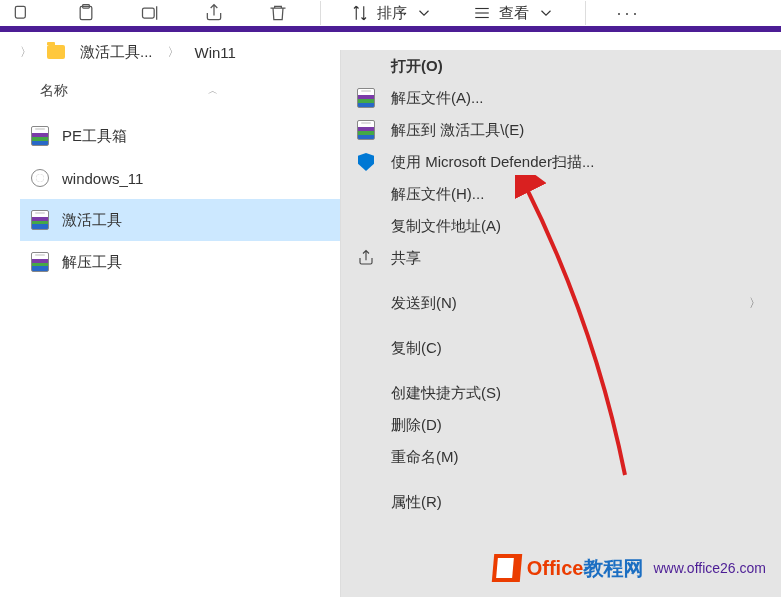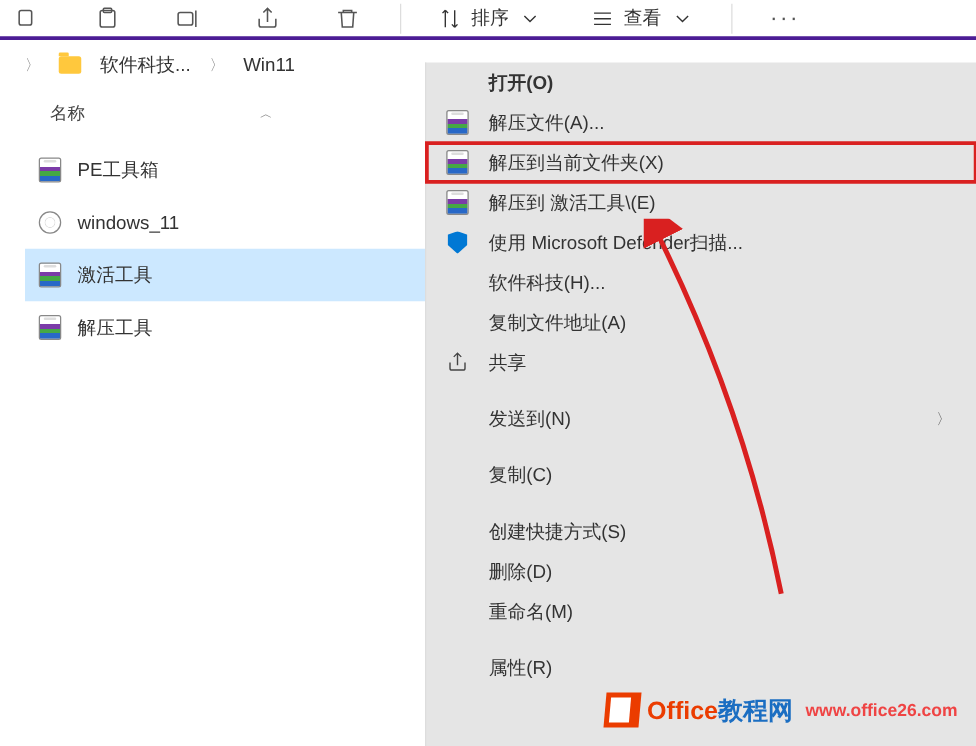--- a/index.html
+++ b/index.html
@@ -1,18 +1,18 @@
 <!DOCTYPE html>
 <html><head>
   <meta charset="utf-8">
   <style>
     * { margin: 0; padding: 0; box-sizing: border-box; font-family: "Microsoft YaHei", "Segoe UI", sans-serif; }
     body { width: 781px; height: 597px; background: #fff; overflow: hidden; position: relative; }
 
-    .toolbar { height: 32px; display: flex; align-items: center; padding: 0 10px; gap: 40px; border-bottom: 3px solid #4c1d95; }
+    .toolbar { height: 32px; display: flex; align-items: center; padding: 0 10px; gap: 40px; border-bottom: 6px solid #4c1d95; }
     .toolbar-btn { width: 24px; height: 24px; display: flex; align-items: center; justify-content: center; cursor: pointer; color: #555; }
     .toolbar-btn svg { width: 20px; height: 20px; stroke: #555; fill: none; stroke-width: 1.5; }
     .toolbar-sep { width: 1px; height: 24px; background: #ddd; margin: 0 -10px; }
     .toolbar-text-btn { display: flex; align-items: center; gap: 8px; font-size: 15px; color: #333; cursor: pointer; }
     .toolbar-text-btn svg { width: 18px; height: 18px; stroke: #333; fill: none; stroke-width: 1.5; }
     .chevron { width: 12px; height: 12px; }
 
     .breadcrumb { height: 40px; display: flex; align-items: center; padding: 0 20px; gap: 15px; font-size: 15px; color: #333; }
     .breadcrumb .folder-icon { width: 18px; height: 14px; background: #ffc83d; border-radius: 2px; position: relative; }
     .breadcrumb .folder-icon::before { content: ""; position: absolute; top: -3px; left: 0; width: 8px; height: 3px; background: #ffc83d; border-radius: 1px 1px 0 0; }
@@ -42,21 +42,21 @@
     .share-icon svg { width: 18px; height: 18px; stroke: #444; fill: none; stroke-width: 1.5; }
 
     .red-arrow { position: absolute; top: 175px; left: 515px; pointer-events: none; z-index: 10; }
 
     .watermark { position: absolute; bottom: 15px; right: 15px; display: flex; align-items: center; gap: 6px; font-size: 20px; font-weight: bold; z-index: 20; margin-left: 24px; }
     .watermark .o-logo { width: 28px; height: 28px; background: #eb3c00; position: relative; transform: skewX(-5deg); }
     .watermark .o-logo::after { content:""; position:absolute; left:4px; top:4px; right:8px; bottom:4px; background:#fff;}
     .watermark .o-logo::before { content:""; position:absolute; left:7px; top:7px; right:11px; bottom:7px; background:#eb3c00;}
     .wm-text1 { color: #eb3c00; }
     .wm-text2 { color: #1b6ec2; }
-    .wm-url { font-size: 14px; color: #ef4444; font-weight: bold; margin-left: 4px; text-align: right;}
+    .wm-url { font-size: 14px; color: #4c1d95; font-weight: normal; margin-left: 4px; text-align: right;}
   </style>
 </head>
 <body>
 
 <div class="toolbar">
   <div class="toolbar-btn">
     <svg viewBox="0 0 24 24">
         <rect x="4" y="4" width="12" height="14" rx="2"></rect>
       </svg>
   </div>
@@ -103,21 +103,21 @@
         <path d="M6 9l6 6 6-6"></path>
       </svg>
   </div>
   <div class="toolbar-sep"></div>
   <div class="toolbar-btn" style="width:auto;font-size:18px;letter-spacing:2px;">···</div>
 </div>
 
 <div class="breadcrumb">
   <span class="breadcrumb-sep">〉</span>
   <span class="folder-icon"></span>
-  <span>软件科技...</span>
+  <span>激活工具...</span>
   <span class="breadcrumb-sep">〉</span>
   <span>Win11</span>
 </div>
 
 <div class="column-header">
   <span>名称</span>
   <span class="sort-indicator">︿</span>
 </div>
 
 <div class="file-list">
@@ -150,40 +150,34 @@
 <div class="context-menu">
   <div class="menu-item bold">
     <span>打开(O)</span>
   </div>
   <div class="menu-item">
     <span class="mi-icon">
         <span class="rar-icon"></span>
       </span>
     <span>解压文件(A)...</span>
   </div>
-  <div class="menu-item highlighted">
-    <span class="mi-icon">
-        <span class="rar-icon"></span>
-      </span>
-    <span>解压到当前文件夹(X)</span>
-  </div>
   <div class="menu-item">
     <span class="mi-icon">
         <span class="rar-icon"></span>
       </span>
     <span>解压到 激活工具\(E)</span>
   </div>
   <div class="menu-item">
     <span class="mi-icon">
         <span class="shield-icon"></span>
       </span>
     <span>使用 Microsoft Defender扫描...</span>
   </div>
   <div class="menu-item">
-    <span>软件科技(H)...</span>
+    <span>解压文件(H)...</span>
   </div>
   <div class="menu-item">
     <span>复制文件地址(A)</span>
   </div>
   <div class="menu-item">
     <span class="mi-icon share-icon">
       <svg viewBox="0 0 24 24">
           <path d="M4 12v6a2 2 0 002 2h12a2 2 0 002-2v-6M16 6l-4-4-4 4M12 2v13"></path>
         </svg>
     </span>

